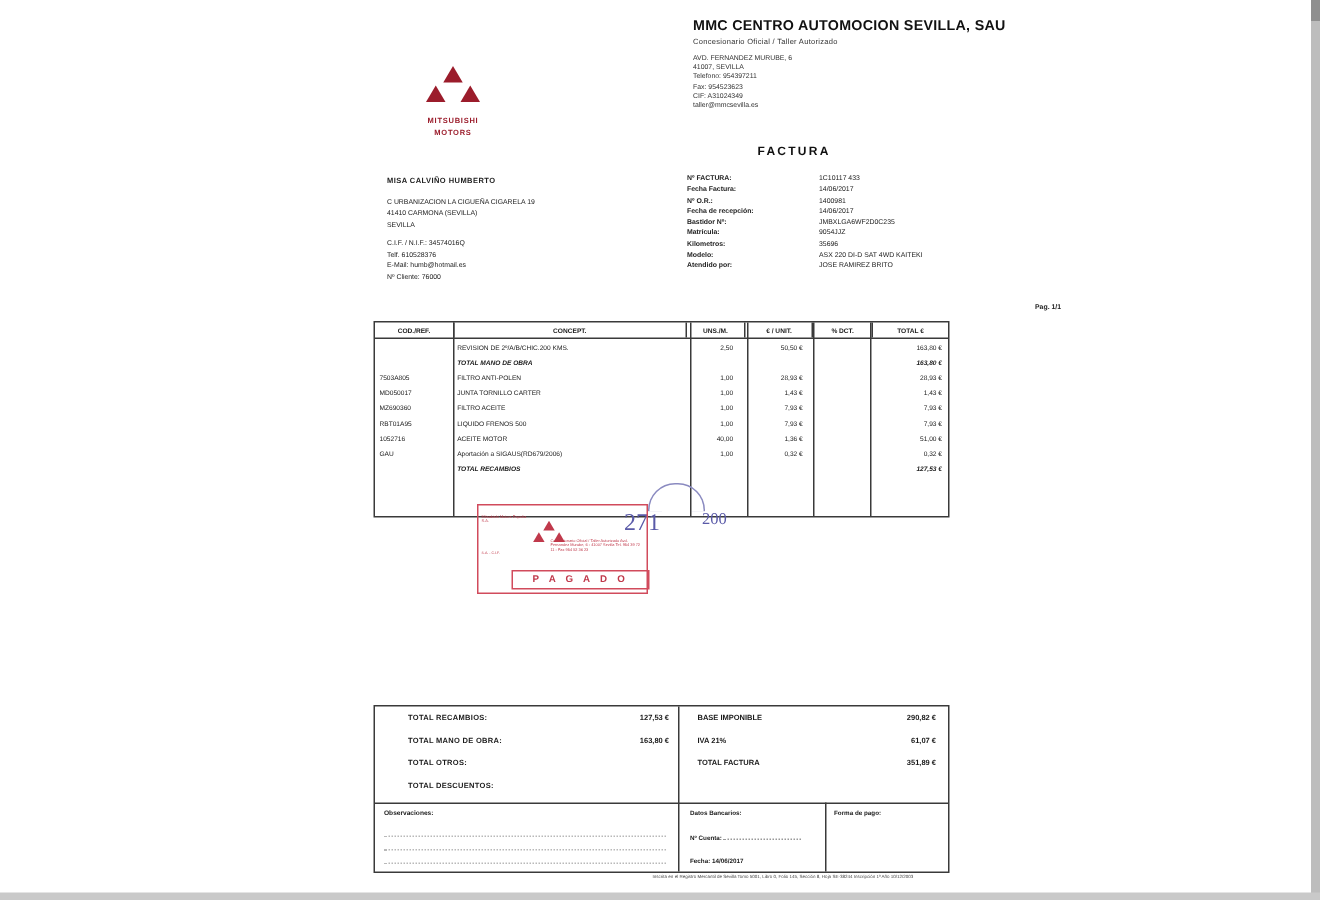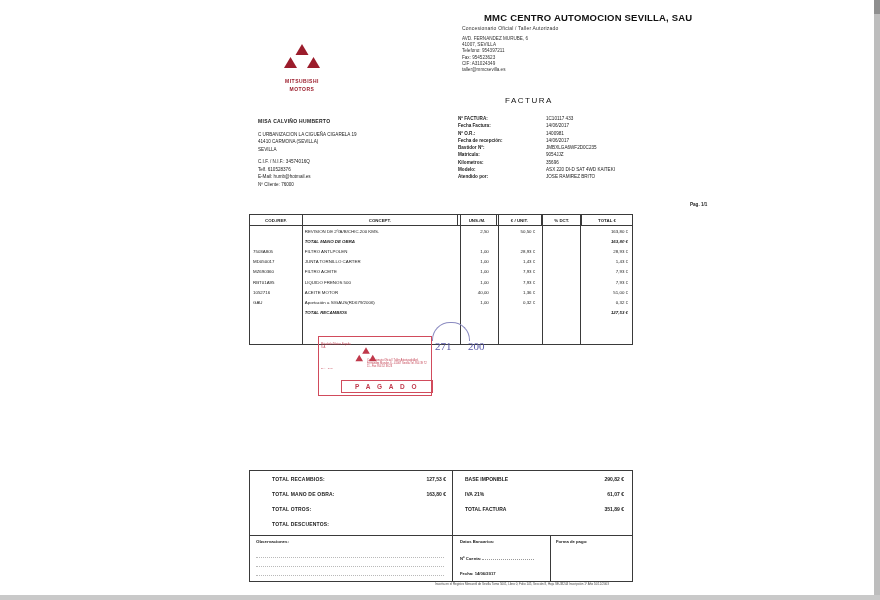--- a/index.html
+++ b/index.html
@@ -10,24 +10,24 @@
     color:#1a1a1a;
     overflow:hidden;
     position:relative;
   }
   .page{position:absolute;left:0;top:0;width:880px;height:600px;background:#fff;}
   
   .logo{position:absolute;left:272px;top:42px;width:60px;text-align:center;color:#9b1c2b;}
   .logo svg{display:block;margin:0 auto;}
   .logo-text{font-size:5px;letter-spacing:.5px;font-weight:bold;margin-top:2px;color:#9b1c2b;}
   .company{position:absolute;left:462px;top:12px;width:330px;}
-  .company-name{font-size:9.5px;font-weight:bold;letter-spacing:.2px;color:#111;margin-left:22px;}
+  .company-name{font-size:9.5px;font-weight:bold;letter-spacing:.2px;color:#111;}
   .company-sub{font-size:5px;margin-top:2px;color:#333;letter-spacing:.2px;}
   .company-addr{font-size:4.6px;margin-top:5px;line-height:6.2px;color:#333;}
-  .facturaword{position:absolute;left:505px;top:96px;font-size:8px;font-weight:normal;letter-spacing:1.5px;color:#111;}
+  .facturaword{position:absolute;left:505px;top:96px;font-size:8px;font-weight:bold;letter-spacing:1.5px;color:#111;}
   
   .client{position:absolute;left:258px;top:118px;width:190px;font-size:4.6px;line-height:7.5px;color:#222;}
   .client .nm{font-size:5px;font-weight:bold;letter-spacing:.3px;}
   .client .gap{height:5px;}
   
   .meta{position:absolute;left:458px;top:115px;width:310px;font-size:4.6px;color:#222;}
   .meta .row{display:flex;line-height:7.3px;}
   .meta .k{width:88px;font-weight:bold;}
   .meta .v{flex:1;}
   .pag{position:absolute;left:690px;top:202px;font-size:4.6px;font-weight:bold;color:#222;}
@@ -46,21 +46,21 @@
   .ital{font-style:italic;font-weight:bold;}
   .vline{position:absolute;top:0;bottom:0;width:1px;background:#3a3a3a;}
   
   .stamp{position:absolute;left:318px;top:336px;width:112px;height:58px;border:1px solid #d14b5c;color:#c0394b;}
   .stamp .st-logo{position:absolute;left:34px;top:9px;color:#c0394b;}
   .stamp .st-txt{position:absolute;left:2px;top:6px;width:30px;font-size:2.6px;line-height:3.2px;color:#c0394b;}
   .stamp .st-txt2{position:absolute;left:48px;top:22px;width:62px;font-size:2.6px;line-height:3.2px;color:#c0394b;}
   .stamp .st-lines{position:absolute;left:2px;top:30px;width:26px;font-size:2.4px;line-height:3px;color:#c0394b;}
   .paid{position:absolute;left:341px;top:380px;width:90px;height:11px;border:1px solid #d14b5c;color:#c0394b;
         font-size:6.5px;letter-spacing:2.5px;text-align:center;line-height:11px;font-weight:bold;}
-  .hand1{position:absolute;left:416px;top:340px;font-size:11px;color:#5a5aa8;font-family:"Liberation Serif",serif;margin-left:19px;}
+  .hand1{position:absolute;left:416px;top:340px;font-size:16px;color:#5a5aa8;font-family:"Liberation Serif",serif;}
   .hand2{position:absolute;left:468px;top:340px;font-size:11px;color:#5a5aa8;font-family:"Liberation Serif",serif;}
   .hand-arc{position:absolute;left:432px;top:322px;width:36px;height:18px;border:1px solid #8a8ac0;
             border-bottom:none;border-radius:18px 18px 0 0;}
   
   .totwrap{position:absolute;left:249px;top:470px;width:382px;height:110px;border:1px solid #3a3a3a;}
   .totwrap .split{position:absolute;left:202px;top:0;bottom:0;width:1px;background:#3a3a3a;}
   .tl{position:absolute;left:0;top:0;width:202px;}
   .tl .row{display:flex;font-size:5px;font-weight:bold;padding:4.5px 6px 4.5px 22px;}
   .tl .row .k{flex:1;letter-spacing:.2px;}
   .tl .row .v{width:52px;text-align:right;}

